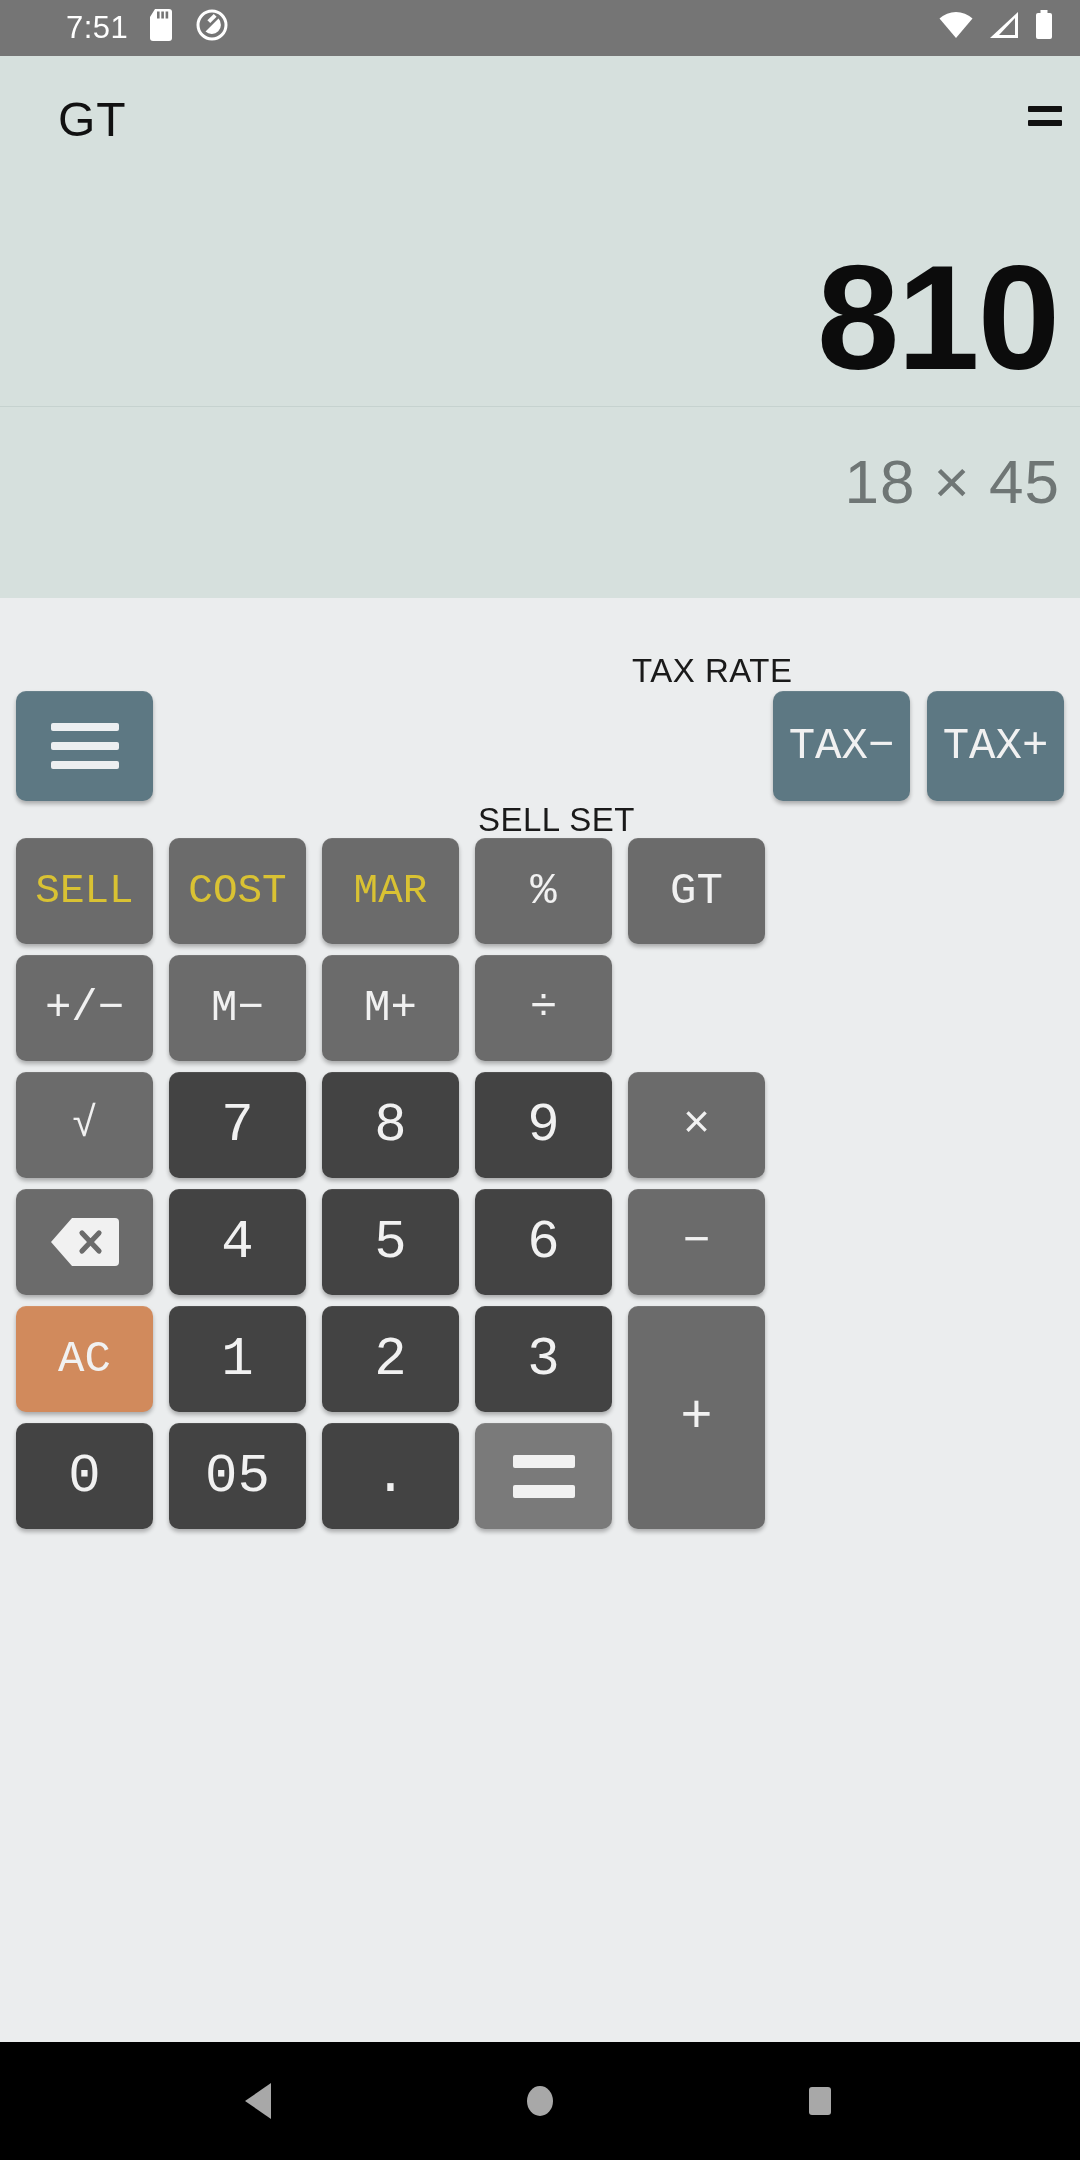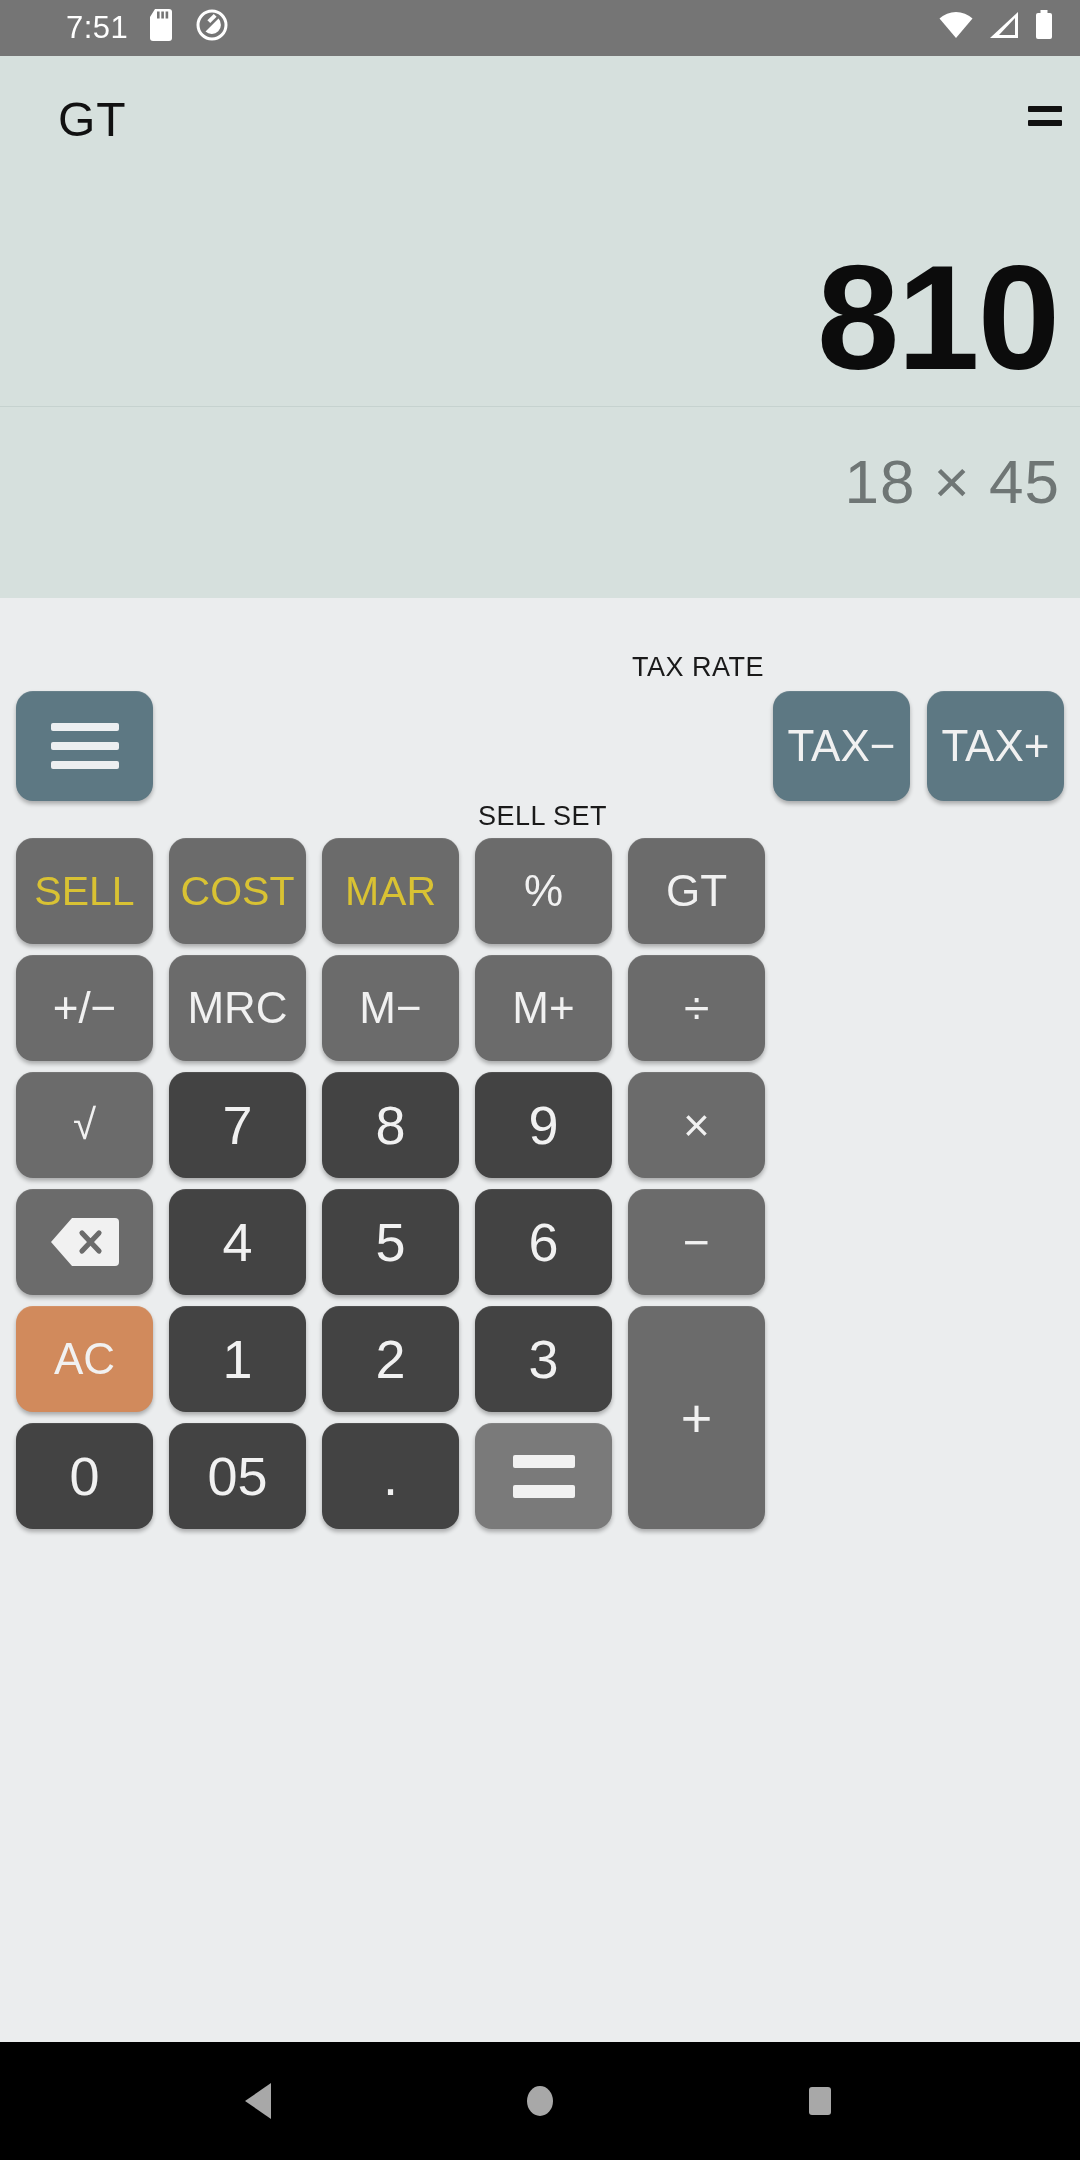--- a/index.html
+++ b/index.html
@@ -51,38 +51,38 @@
     position:absolute; right:20px; top:44px;
     font-size:62px; line-height:1; color:#6f7675; letter-spacing:1px;
   }
 
   
   .keypad { flex:1 1 auto; background:#ebedee; position:relative; padding:0 16px; }
 
   .row { display:flex; position:absolute; left:16px; right:16px; }
 
   .key {
-    border-radius:17px; position:relative;
+    border-radius:10px; position:relative;
     display:flex; align-items:center; justify-content:center;
     color:#f1f1f1; border:none; cursor:pointer;
     box-shadow:0 3px 4px rgba(0,0,0,.28), 0 1px 0 rgba(255,255,255,.07) inset;
     user-select:none; text-align:center;
-    font-family:Liberation Sans, sans-serif;
+    font-family:Liberation Mono, monospace;
   }
   .k-fn     { background:#6b6b6b; }
   .k-num    { background:#434343; }
   .k-op     { background:#6b6b6b; }
   .k-eq     { background:#7a7a7a; }
   .k-tax    { background:#5d7883; }
   .k-ac     { background:#d18a5c; }
   .k-gold   { color:#d9c233; }
 
   .label-small {
-    position:absolute; font-size:27px; color:#1a1a1a;
-    letter-spacing:.5px; white-space:nowrap;
+    position:absolute; font-size:33px; color:#1a1a1a;
+    letter-spacing:.5px; text-align:center; white-space:nowrap;
   }
 
   
   .ham { width:68px; display:flex; flex-direction:column; gap:11px; }
   .ham i { display:block; height:8px; background:#eceff1; border-radius:2px; }
 
   
   .bksp { width:76px; height:56px; }
 
   
@@ -179,21 +179,20 @@
     <div class="row" style="top:240px; height:106px;">
       <button class="key k-fn k-gold" style="width:137px; height:106px; font-size:41px; margin-right:16px;">SELL</button>
       <button class="key k-fn k-gold" style="width:137px; height:106px; font-size:41px; margin-right:16px;">COST</button>
       <button class="key k-fn k-gold" style="width:137px; height:106px; font-size:41px; margin-right:16px;">MAR</button>
       <button class="key k-fn" style="width:137px; height:106px; font-size:44px; margin-right:16px;">%</button>
       <button class="key k-fn" style="width:137px; height:106px; font-size:44px;">GT</button>
     </div>
 
     <div class="row" style="top:357px; height:106px;">
       <button class="key k-fn" style="width:137px; height:106px; font-size:44px; margin-right:16px;">+/−</button>
-      <button class="key k-fn" style="width:137px; height:106px; font-size:44px; margin-right:16px;">MRC</button>
       <button class="key k-fn" style="width:137px; height:106px; font-size:44px; margin-right:16px;">M−</button>
       <button class="key k-fn" style="width:137px; height:106px; font-size:44px; margin-right:16px;">M+</button>
       <button class="key k-op" style="width:137px; height:106px; font-size:46px;">÷</button>
     </div>
 
     <div class="row" style="top:474px; height:106px;">
       <button class="key k-fn" style="width:137px; height:106px; font-size:42px; margin-right:16px;">√</button>
       <button class="key k-num" style="width:137px; height:106px; font-size:54px; margin-right:16px;">7</button>
       <button class="key k-num" style="width:137px; height:106px; font-size:54px; margin-right:16px;">8</button>
       <button class="key k-num" style="width:137px; height:106px; font-size:54px; margin-right:16px;">9</button>

